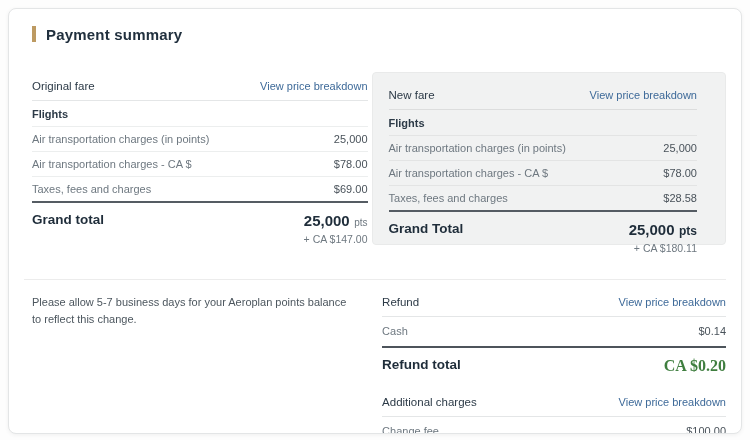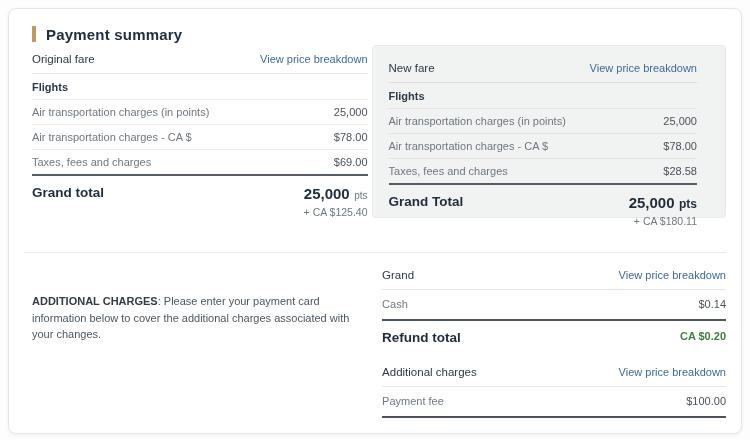--- a/index.html
+++ b/index.html
@@ -7,21 +7,21 @@
   .card {
     position:absolute; left:8px; top:8px; width:734px; height:426px;
     background:#ffffff; border:1px solid #e3e5e6; border-radius:8px;
     box-shadow:0 1px 4px rgba(0,0,0,0.06);
     padding:17px 15px 14px 15px; overflow:hidden;
   }
   .title-row { display:flex; gap:10px; margin-left:8px; }
   .accent-bar { width:4px; height:16px; background:#bd9a62; }
   .page-title { font-size:15px; font-weight:bold; color:#21303e; letter-spacing:.2px; }
 
-  .top-grid { display:grid; grid-template-columns:1fr 1.02fr; margin-top:2px; }
+  .top-grid { display:grid; grid-template-columns:1fr 1.02fr; margin-top:29px; }
   .fare-col { padding:0 4px 0 8px; }
   .fare-panel { background:#f1f2f2; border:1px solid #e9eaea; border-radius:4px; padding:12px 28px 14px 16px; height:173px; }
 
   .hdr-row { display:flex; justify-content:space-between; align-items:baseline; padding:8px 0 8px; border-bottom:1px solid #e4e6e7; }
   .panel .hdr-row { border-bottom:1px solid #dcdddd; padding-top:4px; }
   .hdr-title { font-size:11.5px; color:#2c3a47; }
   .link { font-size:11px; color:#3e6a99; text-decoration:none; cursor:pointer; }
 
   .sub-row { font-size:11px; font-weight:bold; color:#2c3a47; padding:7px 0 6px; border-bottom:1px solid #eceeee; }
   .panel .sub-row { border-bottom:1px solid #e3e4e4; }
@@ -46,21 +46,21 @@
   .notes-col { padding:0 10px 0 8px; font-size:11px; line-height:1.5; color:#4c565e; }
   .notes-col p { margin-bottom:13px; }
   .notes-col .p-gap { margin-top:26px; }
   .notes-col b { color:#333a40; }
 
   .bd-col { padding:0 0 0 4px; }
   .bd-group .data-row { padding:8px 0 9px; border-bottom:2px solid #4d545b; }
   .bd-group .hdr-row { padding-top:2px; }
   .bd-total { display:flex; justify-content:space-between; padding-top:9px; }
   .bd-total .l { font-size:13.5px; font-weight:bold; color:#1f2d3a; }
-  .bd-total .v { font-size:11px; font-weight:bold; color:#1f2d3a; }
+  .bd-total .v { font-size:16px; font-weight:bold; color:#1f2d3a;font-family:Liberation Serif, serif; }
   .bd-total .v.green { color:#3f7e3f; }
   .bd-group + .bd-group { margin-top:19px; }
 </style>
 </head>
 <body>
 
 <div class="card">
 
   <div class="title-row">
     <span class="accent-bar"></span>
@@ -85,21 +85,21 @@
       </div>
       <div class="data-row last">
         <span class="lbl">Taxes, fees and charges</span>
         <span class="val">$69.00</span>
       </div>
       <div class="total-row">
         <span class="total-label">Grand total</span>
         <span class="total-stack">
           <span class="total-points">25,000</span>
           <span class="pts-unit">pts</span>
-          <div class="total-cash">+ CA $125.40</div>
+          <div class="total-cash">+ CA $147.00</div>
         </span>
       </div>
     </div>
 
     <div class="fare-panel panel">
       <div class="hdr-row">
         <span class="hdr-title">New fare</span>
         <a class="link">View price breakdown</a>
       </div>
       <div class="sub-row">Flights</div>
@@ -124,47 +124,47 @@
         </span>
       </div>
     </div>
   </div>
 
   <div class="section-divider"></div>
 
   <div class="bottom-grid">
 
     <div class="notes-col">
-      <p class="p-gap"><b>ADDITIONAL CHARGES</b><span>: Please enter your payment card information below to cover the additional charges associated with your changes.</span></p>
+      <p>Please allow 5-7 business days for your Aeroplan points balance to reflect this change.</p>
     </div>
 
     <div class="bd-col">
 
       <div class="bd-group">
         <div class="hdr-row">
-          <span class="hdr-title">Grand</span>
+          <span class="hdr-title">Refund</span>
           <a class="link">View price breakdown</a>
         </div>
         <div class="data-row">
           <span class="lbl">Cash</span>
           <span class="val">$0.14</span>
         </div>
         <div class="bd-total">
           <span class="l">Refund total</span>
           <span class="v green">CA $0.20</span>
         </div>
       </div>
 
       <div class="bd-group">
         <div class="hdr-row">
           <span class="hdr-title">Additional charges</span>
           <a class="link">View price breakdown</a>
         </div>
         <div class="data-row">
-          <span class="lbl">Payment fee</span>
+          <span class="lbl">Change fee</span>
           <span class="val">$100.00</span>
         </div>
         <div class="bd-total">
           
           
         </div>
       </div>
 
     </div>
   </div>

